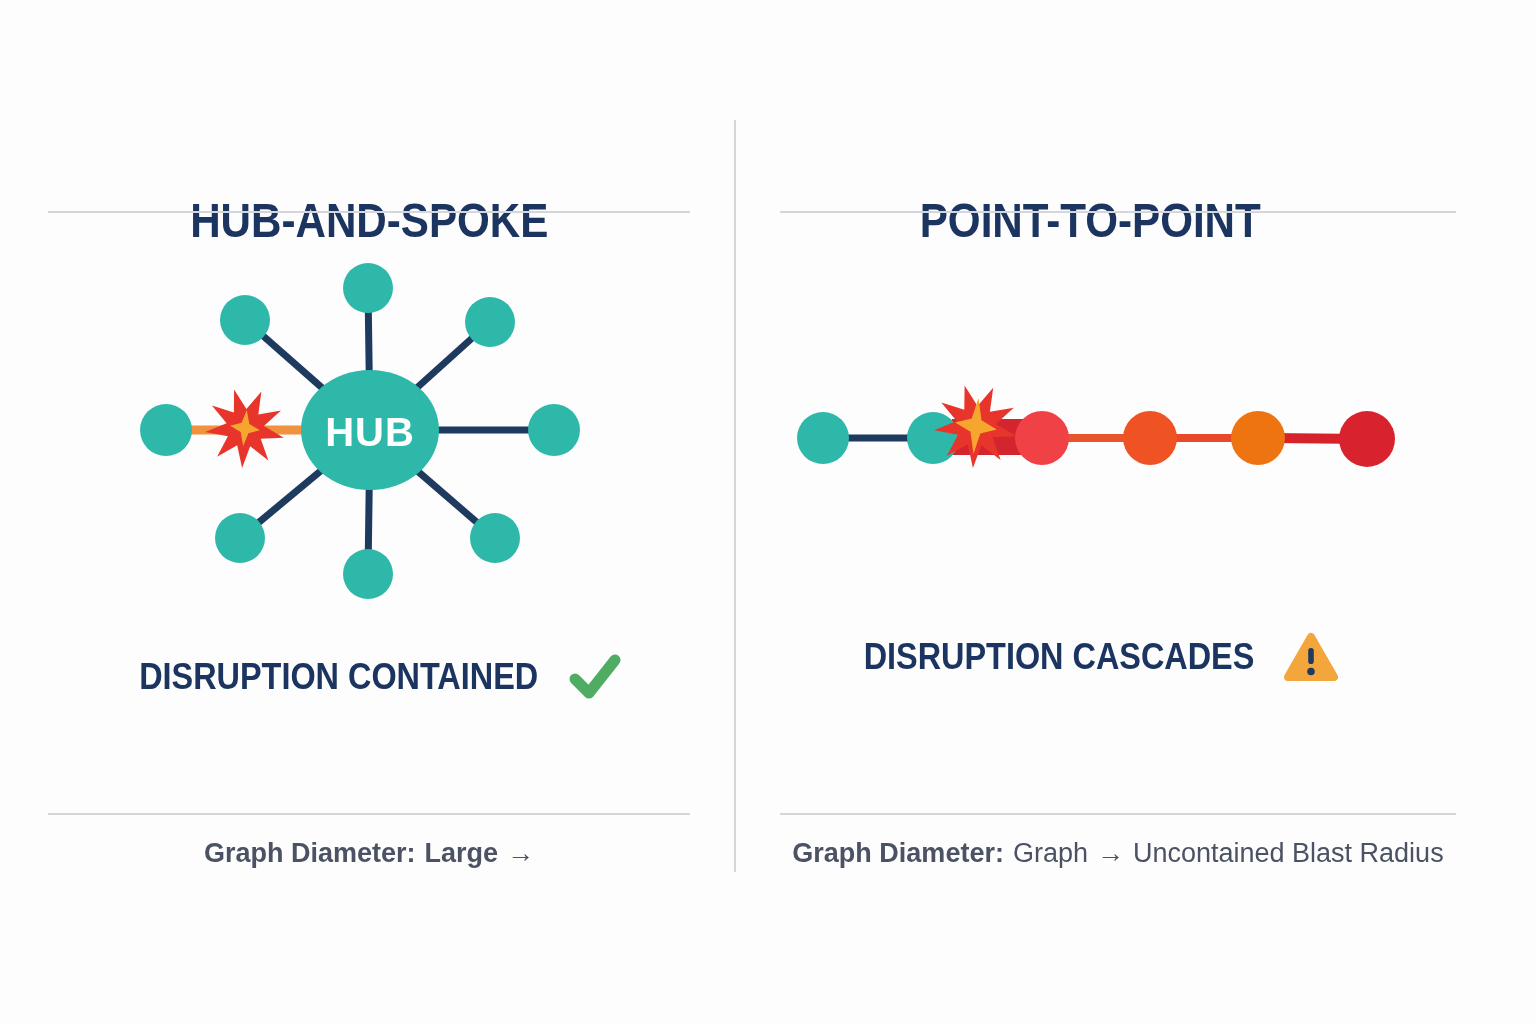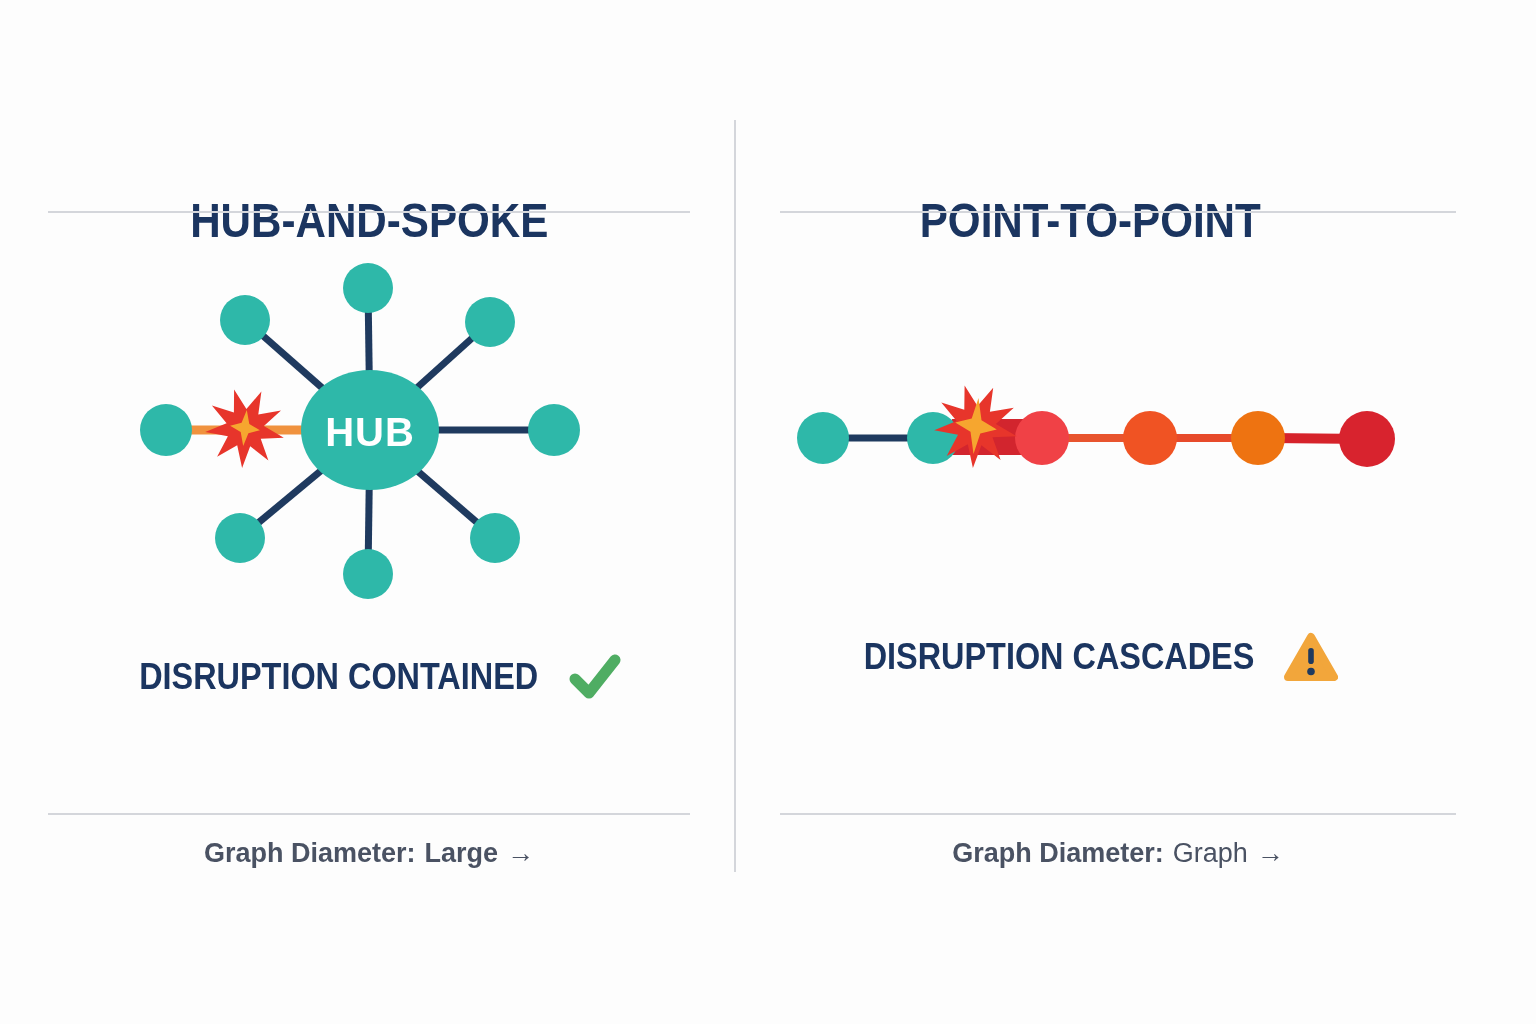--- a/index.html
+++ b/index.html
@@ -110,13 +110,14 @@
       <circle cx="27" cy="39.5" r="3.8" fill="var(--navy,#1F3A5F)"></circle>
     </svg>
   </span>
 </div>
 
 <div class="abs hline" style="left:780px;top:813px;width:676px;"></div>
 <div class="abs caption-row" style="left:780px;top:838px;width:676px;">
   <span class="cap-label">Graph Diameter:</span>
   <span class="cap-value">Graph</span>
   <span class="cap-arrow">→</span>
+  <span class="cap-result">Uncontained Blast Radius</span>
 </div>
 
 </body></html>

